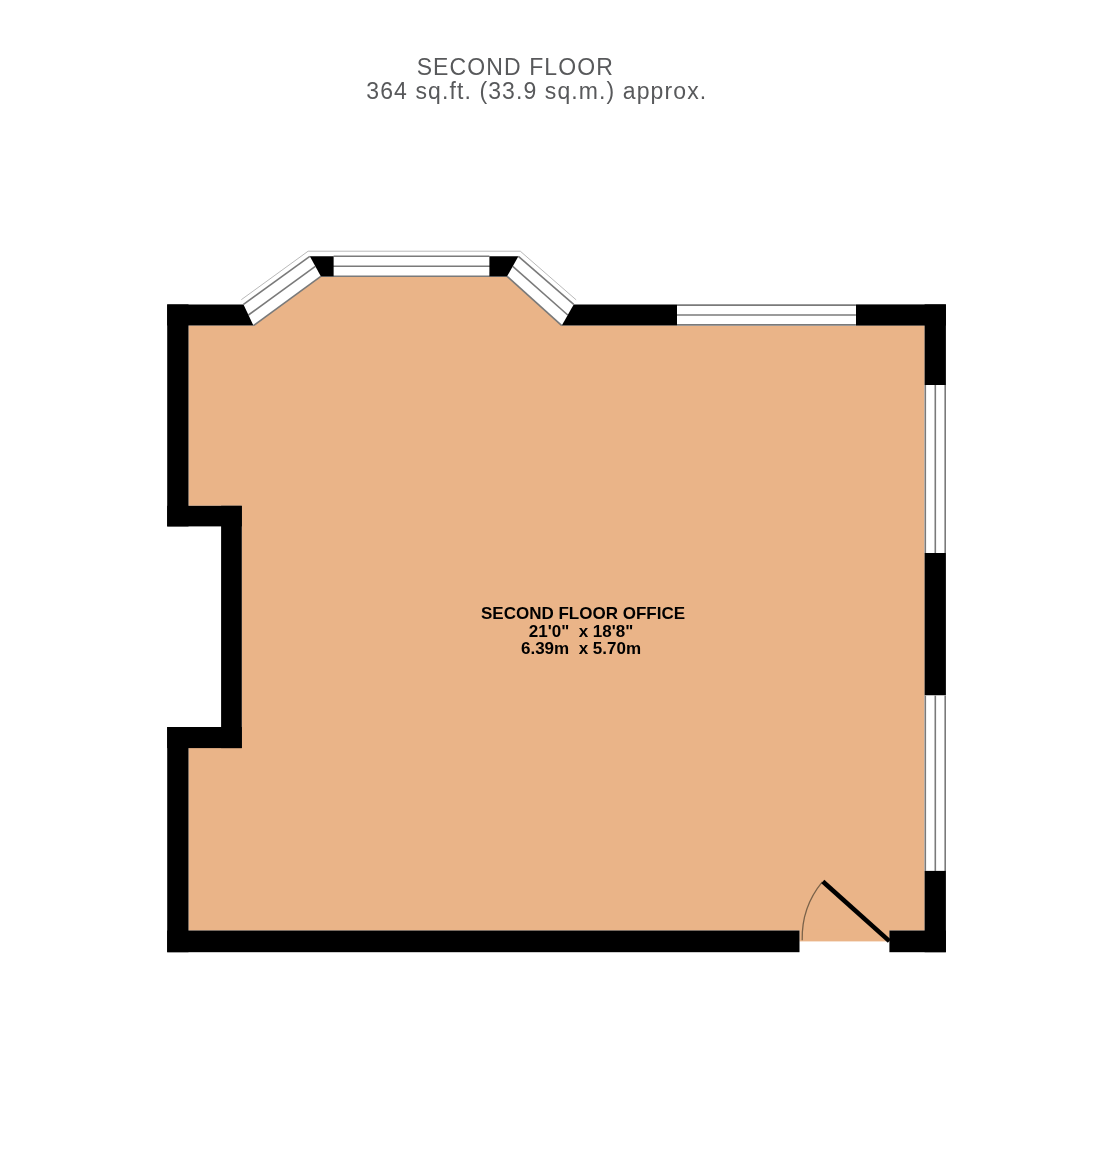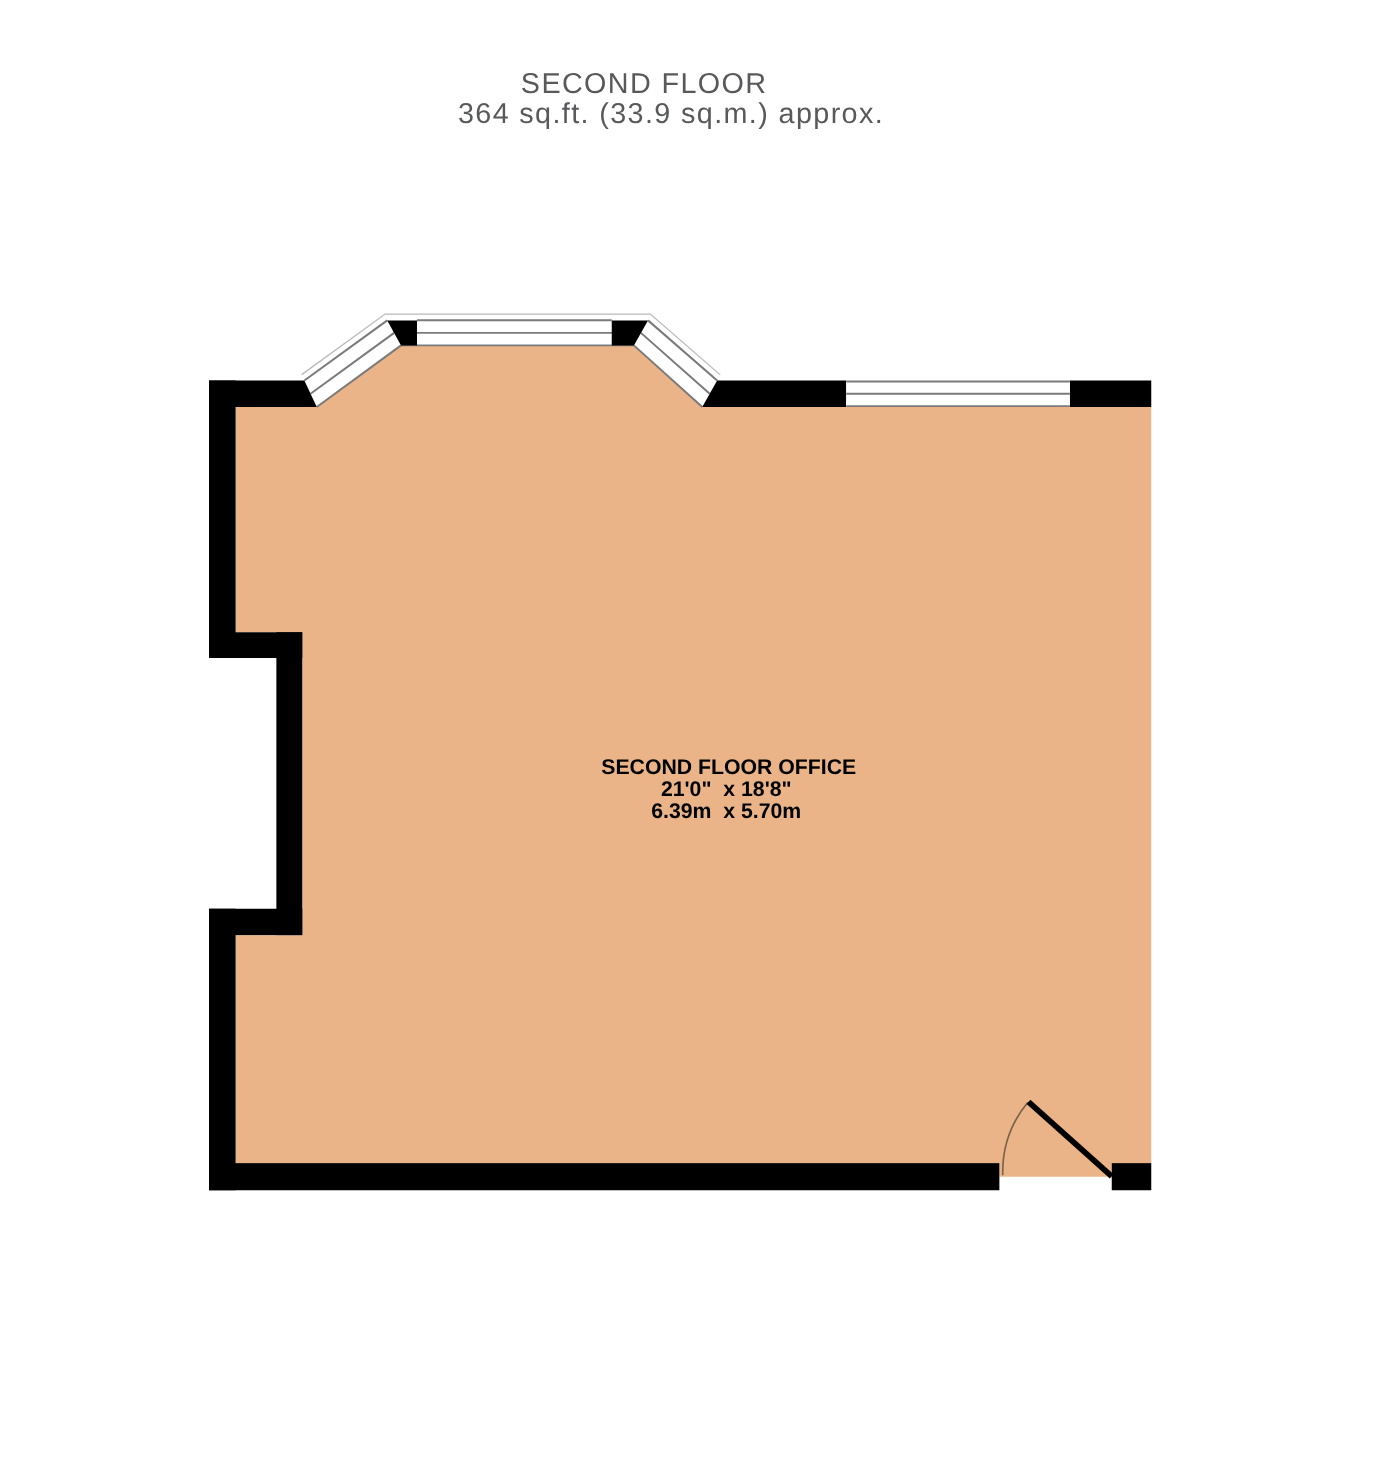--- a/index.html
+++ b/index.html
@@ -1,16 +1,16 @@
 <!DOCTYPE html>
 <html><head>
 <meta charset="utf-8">
 <style>
   html,body{margin:0;padding:0;background:#ffffff;}
-  #page{position:relative;width:921px;height:1176px;background:#ffffff;overflow:hidden;}
+  #page{position:relative;width:1113px;height:1176px;background:#ffffff;overflow:hidden;}
   svg{position:absolute;left:0;top:0;}
   text{font-family:"Liberation Sans", sans-serif;}
 </style>
 </head>
 <body>
 <div id="page">
 <svg width="1113" height="1176" viewBox="0 0 1113 1176">
 
   <text x="515.3" y="74.8" font-size="23" letter-spacing="1.1" fill="#58595b" text-anchor="middle">SECOND FLOOR</text>
 

